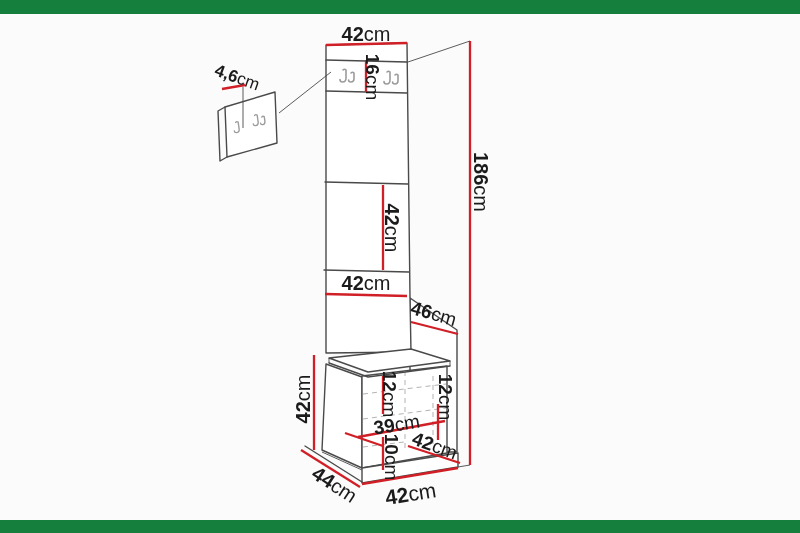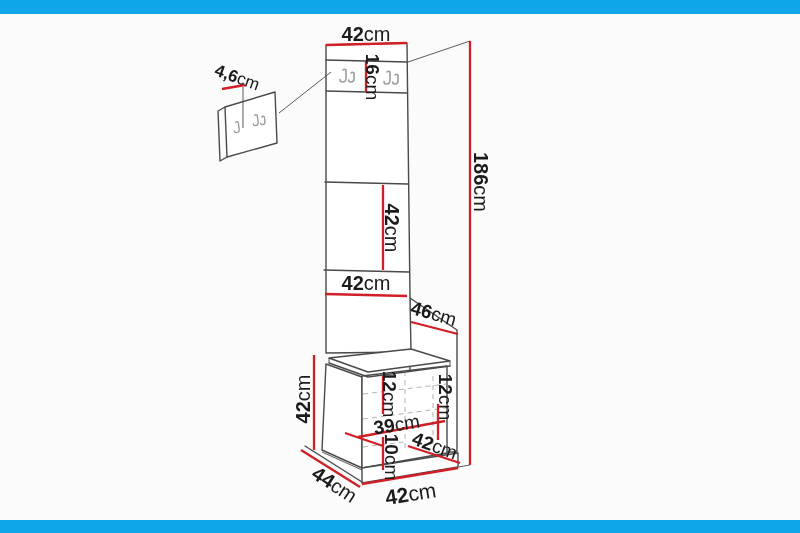--- a/index.html
+++ b/index.html
@@ -1,16 +1,16 @@
 <!DOCTYPE html>
 <html><head>
 <meta charset="utf-8">
 <style>
   html,body{margin:0;padding:0;background:#ffffff;}
-  .stage{width:800px;height:533px;position:relative;background:#0ea5e9;overflow:hidden;}
+  .stage{width:800px;height:533px;position:relative;background:#15803d;overflow:hidden;}
   svg{display:block;}
   svg text{font-family:"Liberation Sans","DejaVu Sans",sans-serif;fill:#1b1b1b;}
   .num{font-weight:700;}
   .unit{font-weight:400;}
   .t21{font-size:21px;}
   .t20{font-size:20px;}
   .t19{font-size:19px;}
   .t17{font-size:17px;}
   .outline{stroke:#4a4a4a;fill:none;stroke-width:1.4;stroke-linejoin:round;stroke-linecap:round;}
   .thin{stroke:#4a4a4a;fill:none;stroke-width:0.9;}

